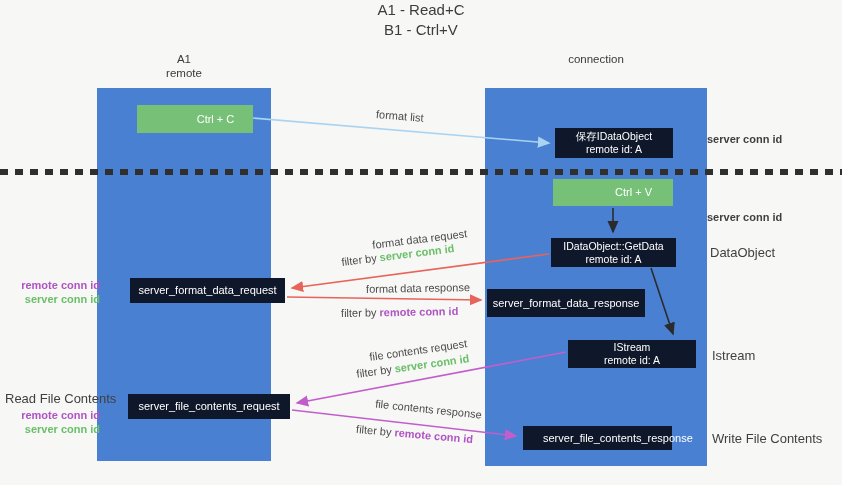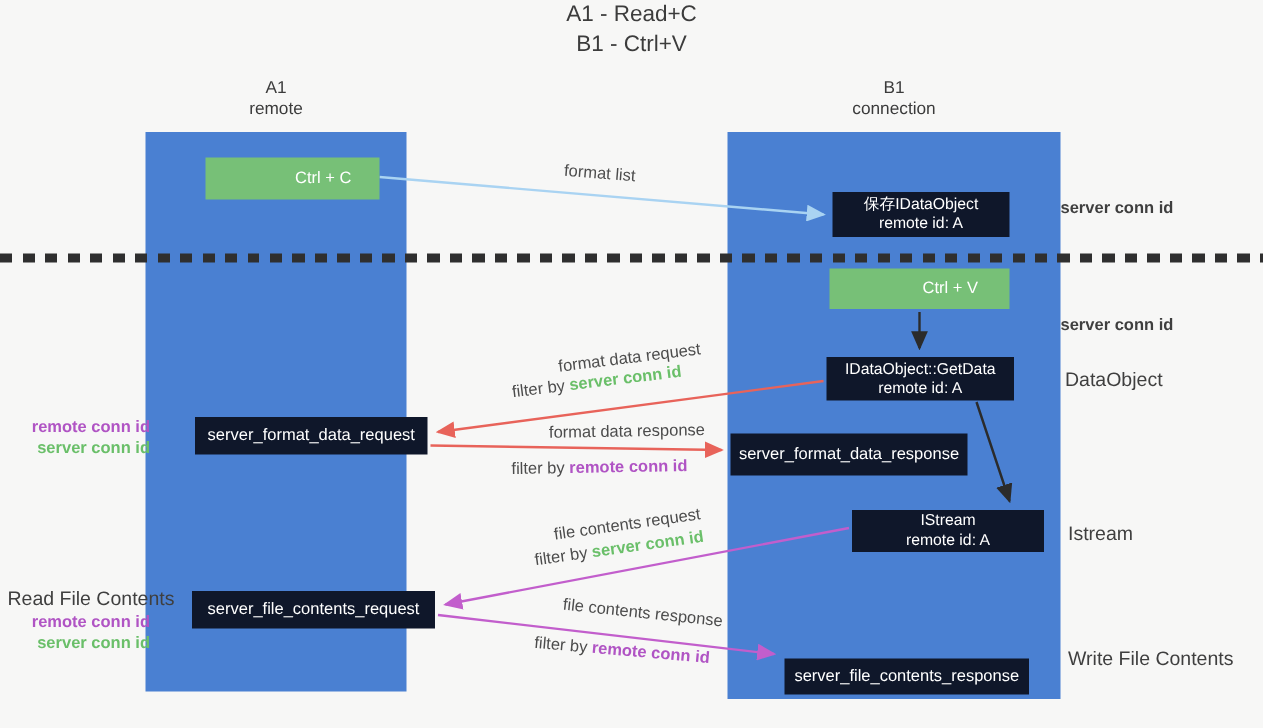--- a/index.html
+++ b/index.html
@@ -29,21 +29,21 @@
   .green{background:#77c077;padding-left:41px;}
   .orange{background:#0f172a;}
   .n-ctrlc{left:137px;top:105px;width:116px;height:28px;}
   .n-save{left:555px;top:128px;width:118px;height:30px;font-size:10.5px;}
   .n-ctrlv{left:553px;top:179px;width:120px;height:27px;}
   .n-getdata{left:551px;top:238px;width:125px;height:29px;font-size:10.5px;}
   .n-freq{left:130px;top:278px;width:155px;height:25px;}
   .n-fresp{left:487px;top:289px;width:158px;height:28px;}
   .n-istream{left:568px;top:340px;width:128px;height:28px;font-size:10.5px;}
   .n-creq{left:128px;top:394px;width:162px;height:25px;}
-  .n-cresp{left:523px;top:439px;width:163px;height:24px;}
+  .n-cresp{left:523px;top:426px;width:149px;height:24px;padding-left:20px;}
   
   .alabel{font-size:11px;color:#4c4c4c;white-space:nowrap;}
   .green-t{color:#6abf69;font-weight:bold;}
   .purple-t{color:#b054c4;font-weight:bold;}
   .l-formatlist{left:376px;top:110px;transform:rotate(4.5deg);}
   .l-fdreq{left:372px;top:233px;transform:rotate(-7deg);}
   .l-filter1{left:341px;top:249px;transform:rotate(-7deg);}
   .l-fdresp{left:366px;top:282px;transform:rotate(-1deg);}
   .l-filter2{left:341px;top:306px;transform:rotate(-1deg);}
   .l-fcreq{left:369px;top:344px;transform:rotate(-8deg);}
@@ -73,21 +73,20 @@
 </div>
 
 <div class="abs column column-left"></div>
 <div class="abs column column-right"></div>
 
 <div class="abs colhead colhead-left">
   <div>A1</div>
   <div>remote</div>
 </div>
 <div class="abs colhead colhead-right">
-  <div>B1</div>
   <div>connection</div>
 </div>
 
 <div class="abs divider"></div>
 
 <svg class="overlay" width="842" height="485">
   <defs>
     <marker id="mk-blue" markerWidth="8" markerHeight="7" refX="7" refY="3.5" orient="auto">
       <path d="M0,0 L8,3.5 L0,7 z" fill="#a9d3f2"></path>
     </marker>

